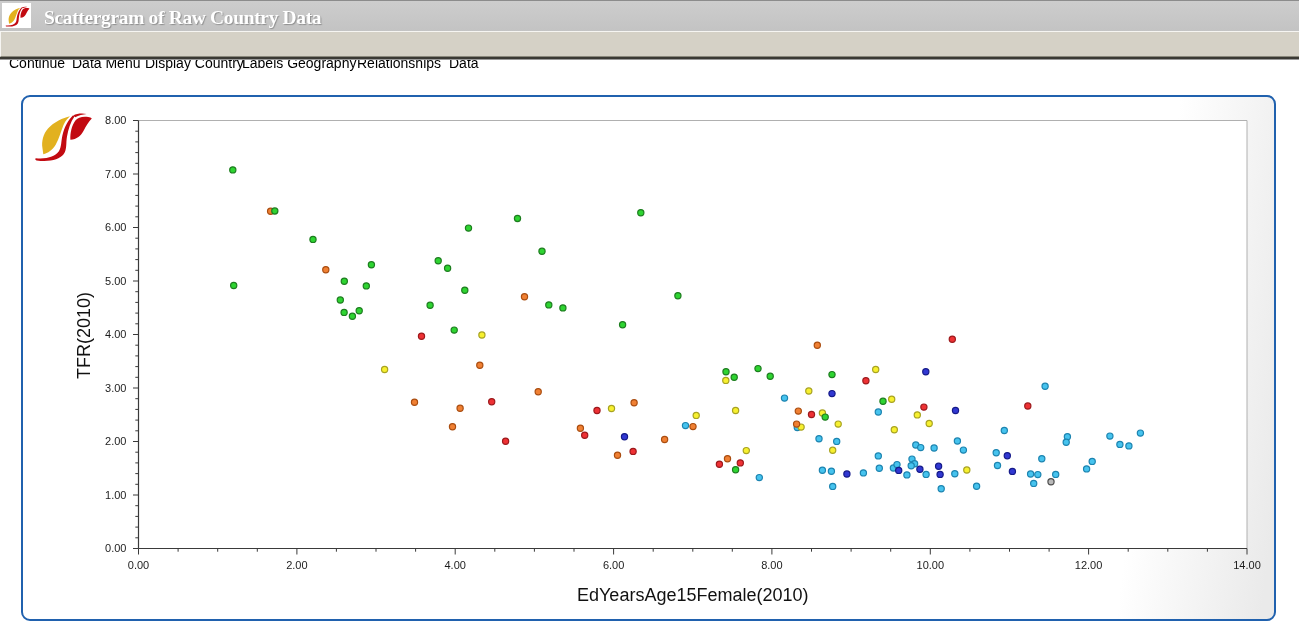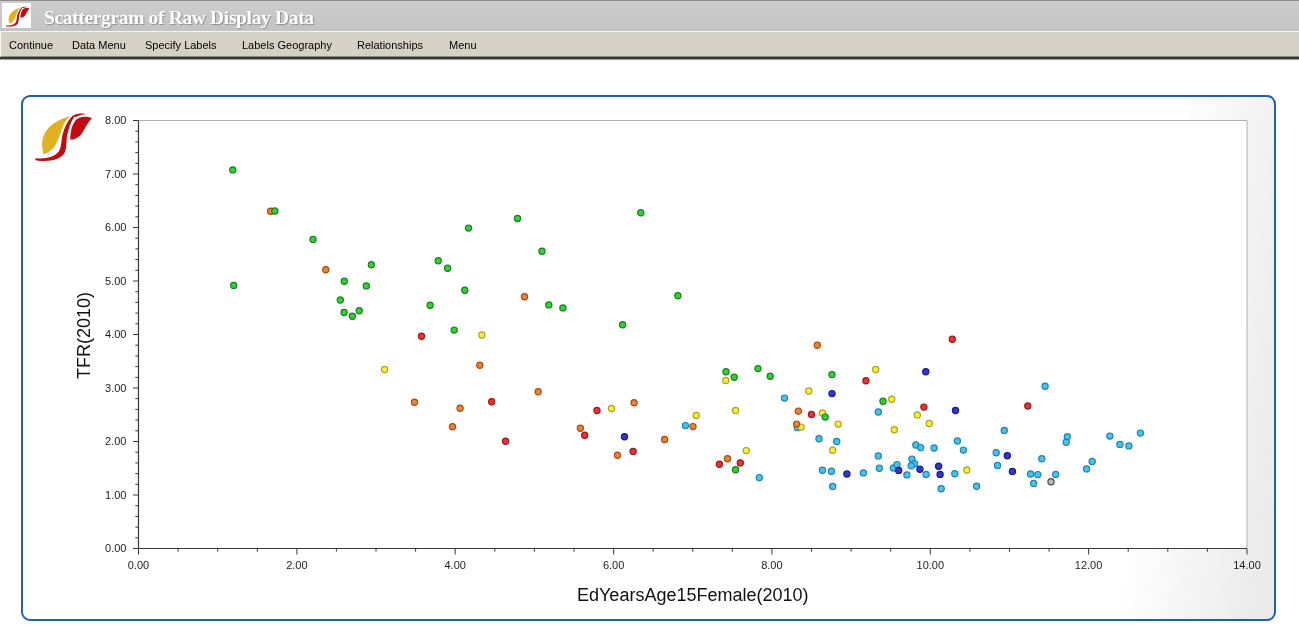--- a/index.html
+++ b/index.html
@@ -1,34 +1,34 @@
 <!DOCTYPE html>
 <html><head><meta charset="utf-8"><title>Scattergram of Raw Country Data</title>
 <style>
   html,body{margin:0;padding:0;}
   body{width:1299px;height:634px;position:relative;overflow:hidden;background:#ffffff;font-family:"Liberation Sans",sans-serif;}
   .topline{position:absolute;left:0;top:0;width:1299px;height:1px;background:#8c8c8c;}
   .titlebar{position:absolute;left:0;top:1px;width:1299px;height:30px;background:linear-gradient(#cdcdcd,#c3c3c3);}
   .title{position:absolute;left:44px;top:6.5px;font-family:"Liberation Serif",serif;font-weight:bold;font-size:19.5px;color:#ffffff;text-shadow:1px 1px 1px #8f8f8f;letter-spacing:-0.35px;}
   .menubar{position:absolute;left:0;top:31px;width:1299px;height:26px;background:#d5d1c6;border-top:1px solid #f6f5f2;border-left:1px solid #f6f5f2;border-bottom:1px solid #8a887c;box-sizing:border-box;}
-  .menubar span{position:absolute;top:7px;font-size:11px;color:#000;}
+  .menubar span{position:absolute;top:23px;font-size:14px;color:#000;}
   .darkstrip{position:absolute;left:0;top:57px;width:1299px;height:2px;background:#3a3934;border-bottom:1px solid #9a9a9a;}
   .panel{position:absolute;left:21px;top:95px;width:1251px;height:522px;border:2px solid #2061ae;border-radius:9px;background:linear-gradient(97deg,#ffffff 88%,#eaeaea 99%);}
 </style></head>
 <body>
 <div class="topline"></div>
 <div class="titlebar"></div>
-<div class="title">Scattergram of Raw Display Data</div>
+<div class="title">Scattergram of Raw Country Data</div>
 <div class="menubar">
   <span style="left:8px">Continue</span>
   <span style="left:71px">Data Menu</span>
-  <span style="left:144px">Specify Labels</span>
+  <span style="left:144px">Display Country</span>
   <span style="left:241px">Labels Geography</span>
   <span style="left:356px">Relationships</span>
-  <span style="left:448px">Menu</span>
+  <span style="left:448px">Data</span>
 </div>
 <div class="darkstrip"></div>
 <div class="panel"></div>
 <svg width="1299" height="634" viewBox="0 0 1299 634" xmlns="http://www.w3.org/2000/svg" style="position:absolute;left:0;top:0;" font-family="Liberation Sans, sans-serif">
 <defs>
       <g id="ifslogo">
 <path d="M40,10.3 C33.0,11.8 24.0,16.0 18.0,22.6 C13.0,28.2 11.5,35.8 12.4,41.8 L13.3,48.2 C17.8,47.2 22.6,44.0 25.8,38.5 C29.2,32.5 31.0,25.0 33.5,19.0 C35.5,14.4 38.8,11.5 40,10.3 Z" fill="#e2b11f"></path>
 <path d="M42.8,9.6 C38,14.3 34.3,21.5 32.4,29.5 C31.1,35.3 31.6,40.8 28.9,45.3 C25.4,50.6 16.8,53.2 5.8,52.2 C4.9,52.9 5.2,54.1 6.6,54.5 C19.5,56.2 29.3,53.7 33.6,48.3 C37.2,43.7 35.8,37.4 37.0,30.6 C38.3,23.2 40.6,15.8 44.5,10.6 Z" fill="#c20a11"></path>
 <path d="M40.4,33.8 C40.0,27.0 41.8,19.5 45.2,14.8 C47.8,11.4 53.0,10.0 58.2,11.0 C59.8,11.3 61.2,11.9 61.8,12.4 C58.8,15.4 56.0,20.0 53.6,24.8 C51.0,30.0 46.8,33.4 40.4,33.8 Z" fill="#c20a11"></path>
 <path d="M43.2,9.5 C47.0,7.5 52.4,7.0 56.6,8.1 C52.6,8.45 48.8,9.4 45.2,11.2 Z" fill="#c20a11"></path>

